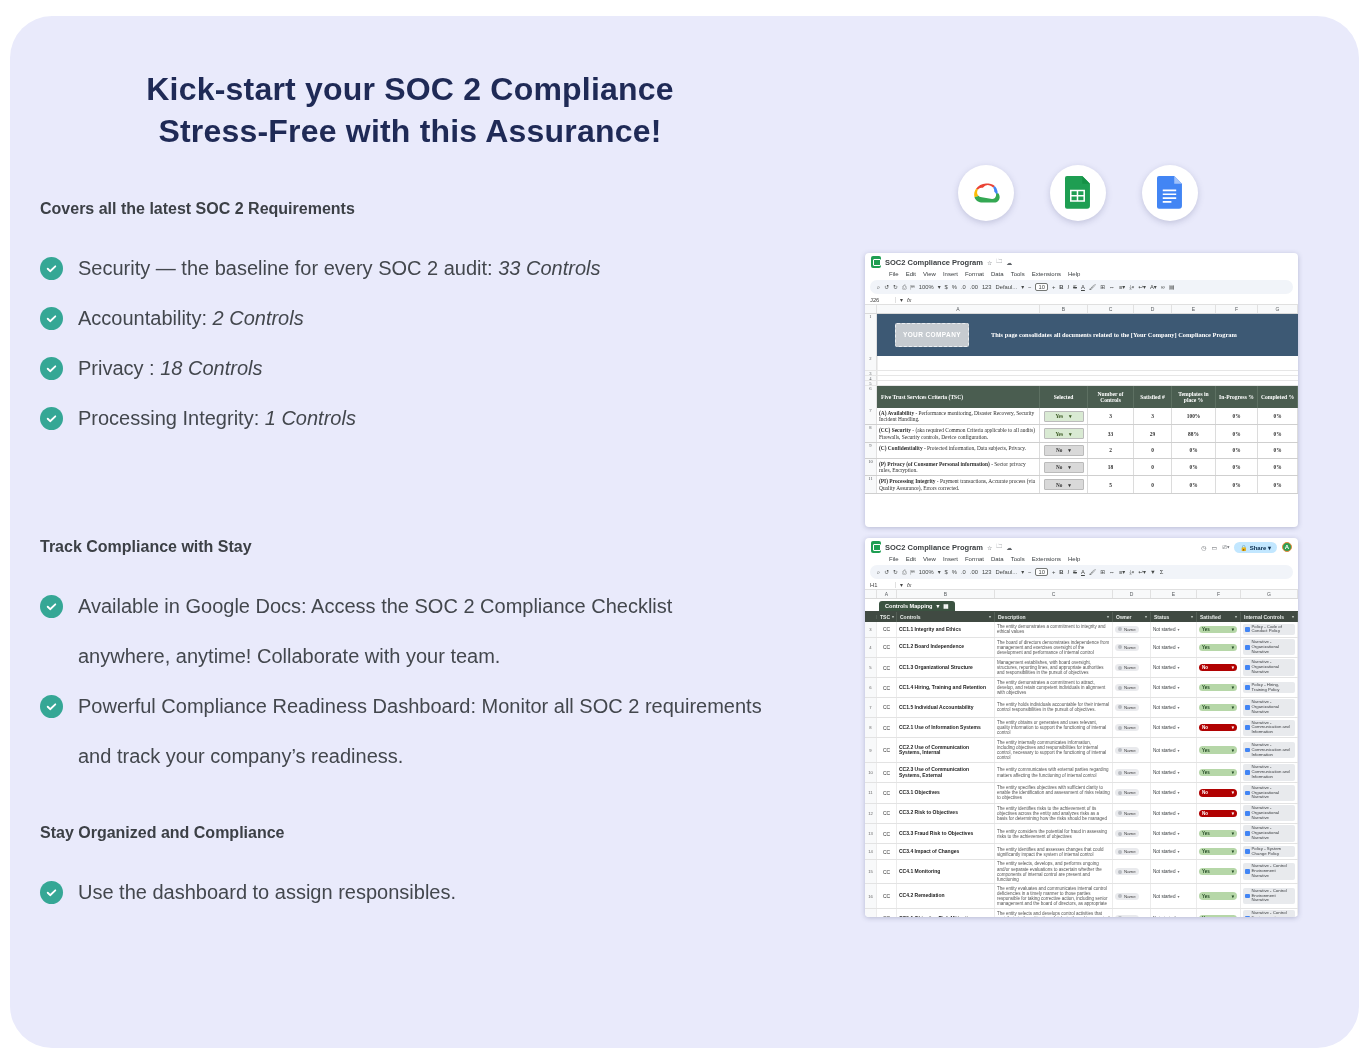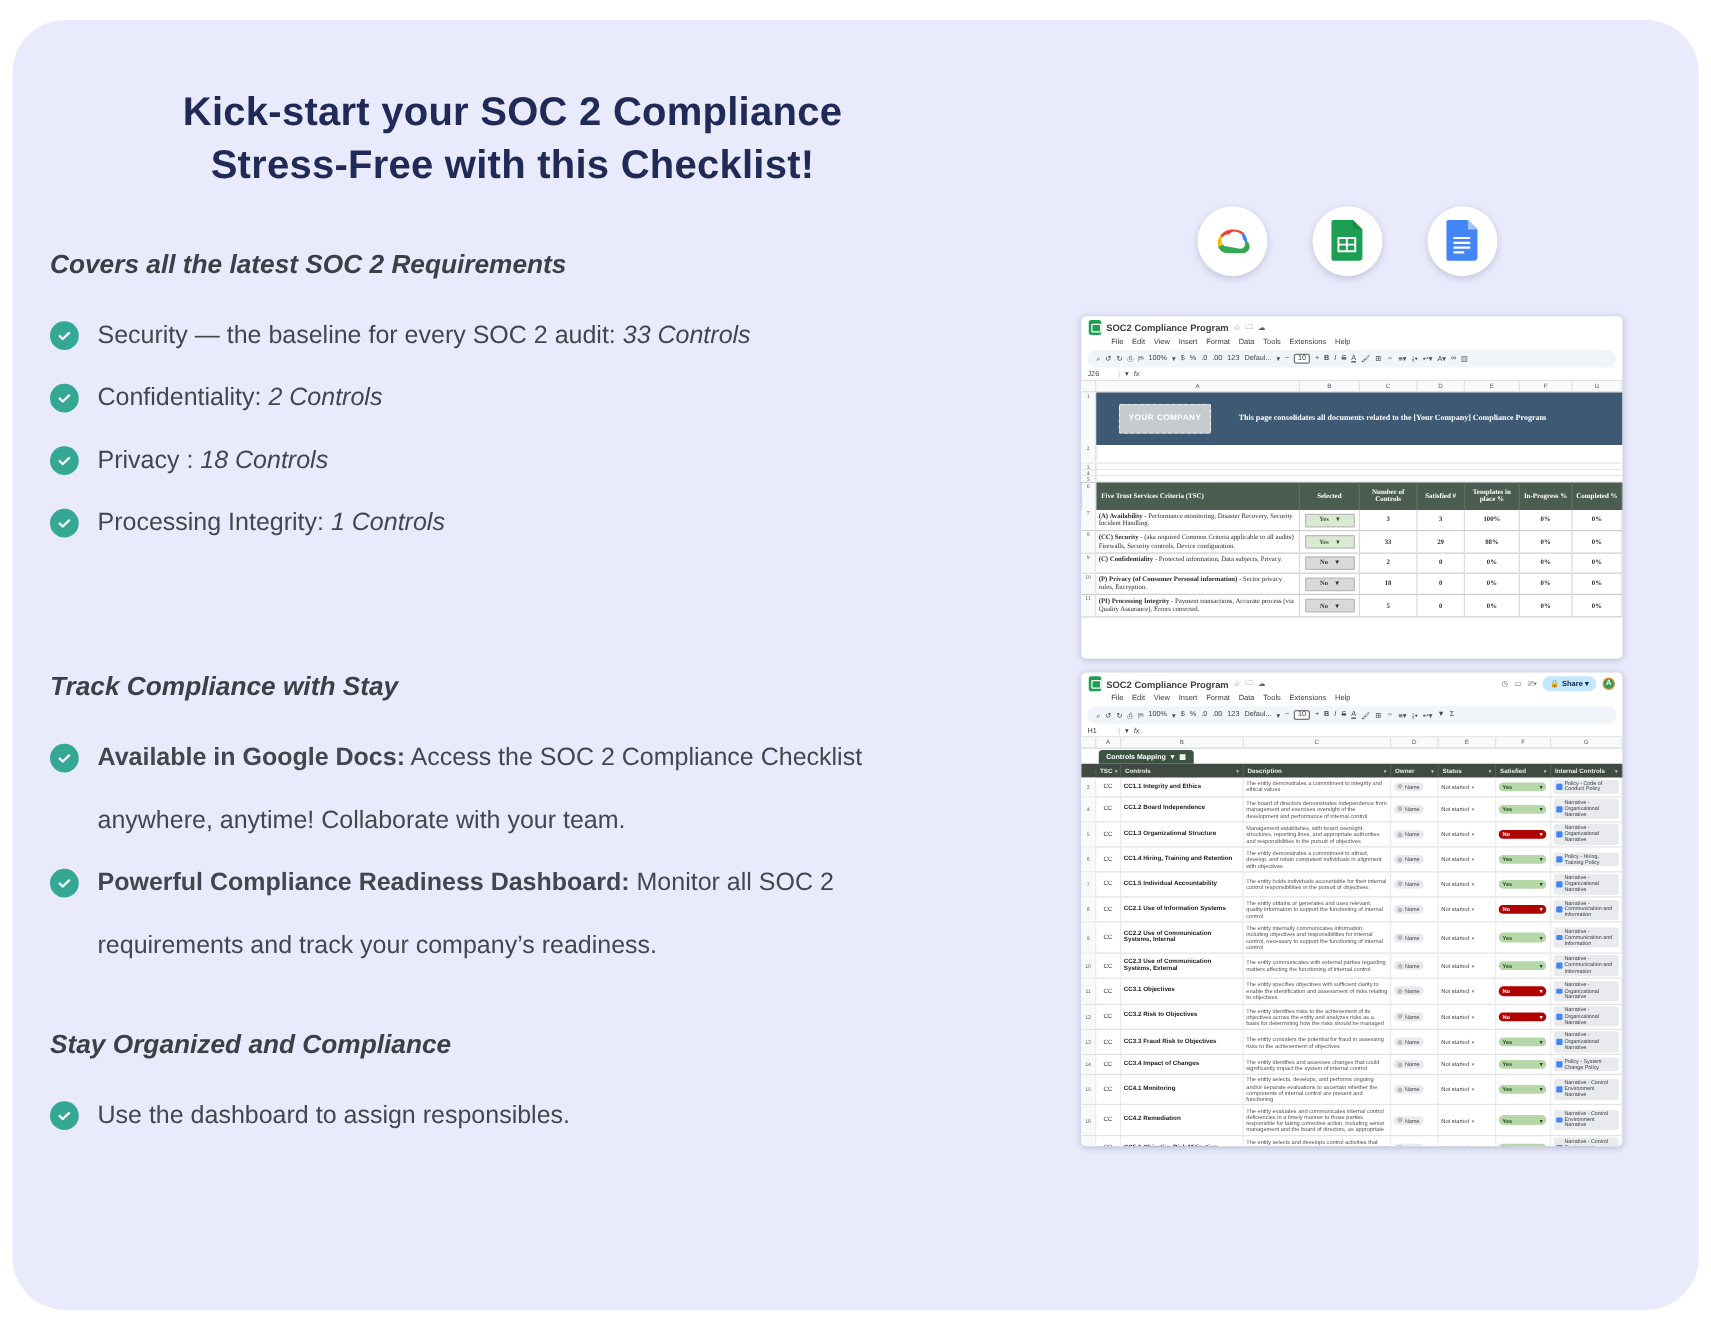--- a/index.html
+++ b/index.html
@@ -2,28 +2,28 @@
 <html><head>
 <meta charset="utf-8">
 <style>
   * { box-sizing: border-box; margin: 0; padding: 0; }
   html,body { width:1369px; height:1060px; background:#fff; font-family:"Liberation Sans", sans-serif; position:relative; }
   .card { position:absolute; left:10px; top:16px; width:1349px; height:1032px; background:#E9EAFB; border-radius:42px; overflow:hidden; }
 
   
   .hero-h1 { position:absolute; left:50px; top:52px; width:700px; text-align:center;
     font-size:32px; font-weight:800; color:#1F2A56; line-height:42px; letter-spacing:.2px; }
-  .sec-h { position:absolute; left:30px; font-size:21px; font-weight:700; color:#3C4046;font-style:italic; }
+  .sec-h { position:absolute; left:30px; font-size:16px; font-weight:700; color:#3C4046; }
   .list { position:absolute; left:30px; width:730px; }
   .li { display:flex; align-items:flex-start; margin-bottom:0; }
   .check { flex:0 0 23px; width:23px; height:23px; border-radius:50%; background:#35A795;
     display:inline-flex; align-items:center; justify-content:center; margin-right:15px; margin-top:14px; }
   .litext { font-size:20px; color:#43474D; line-height:50px; }
   .litext em { font-style:italic; }
-  .litext .b { font-weight:700; }
+  .litext .b { font-weight:400; }
 
   .cta { position:absolute; left:27px; top:936px; width:734px; height:68px; background:#FFD500;
     border:none; border-radius:8px; display:flex; align-items:center; justify-content:center; gap:14px;
     font-family:"Liberation Sans", sans-serif; font-size:22px; font-weight:700; color:#111; cursor:pointer; }
 
   
   .badge { position:absolute; width:56px; height:56px; background:#fff; border-radius:50%;
     box-shadow:0 2px 6px rgba(80,85,130,.25); display:flex; align-items:center; justify-content:center; }
 
   
@@ -128,21 +128,21 @@
   .bluebox { flex:0 0 4.5px; width:4.5px; height:4.5px; background:#4285F4; border-radius:1px; }
   .grid2 { overflow:hidden; }
 </style>
 </head>
 <body>
 
 <div class="card">
 
   <h1 class="hero-h1">
     <span>Kick-start your SOC 2 Compliance</span><br>
-    <span>Stress-Free with this Checklist!</span>
+    <span>Stress-Free with this Assurance!</span>
   </h1>
 
   <h2 class="sec-h" style="top:184px;">Covers all the latest SOC 2 Requirements</h2>
 
   <div class="list" style="top:227px;">
 
 
       <div class="li">
         <span class="check">
           <svg width="13" height="13" viewBox="0 0 24 24">
@@ -151,21 +151,21 @@
         </span>
         <p class="litext"><span>Security — the baseline for every SOC 2 audit: </span><em>33 Controls</em></p>
       </div>
 
       <div class="li">
         <span class="check">
           <svg width="13" height="13" viewBox="0 0 24 24">
             <path d="M5 12.5l4.5 4.5L19 8" stroke="#fff" stroke-width="3.4" fill="none" stroke-linecap="round" stroke-linejoin="round"></path>
           </svg>
         </span>
-        <p class="litext"><span>Confidentiality: </span><em>2 Controls</em></p>
+        <p class="litext"><span>Accountability: </span><em>2 Controls</em></p>
       </div>
 
       <div class="li">
         <span class="check">
           <svg width="13" height="13" viewBox="0 0 24 24">
             <path d="M5 12.5l4.5 4.5L19 8" stroke="#fff" stroke-width="3.4" fill="none" stroke-linecap="round" stroke-linejoin="round"></path>
           </svg>
         </span>
         <p class="litext"><span>Privacy : </span><em>18 Controls</em></p>
       </div>

